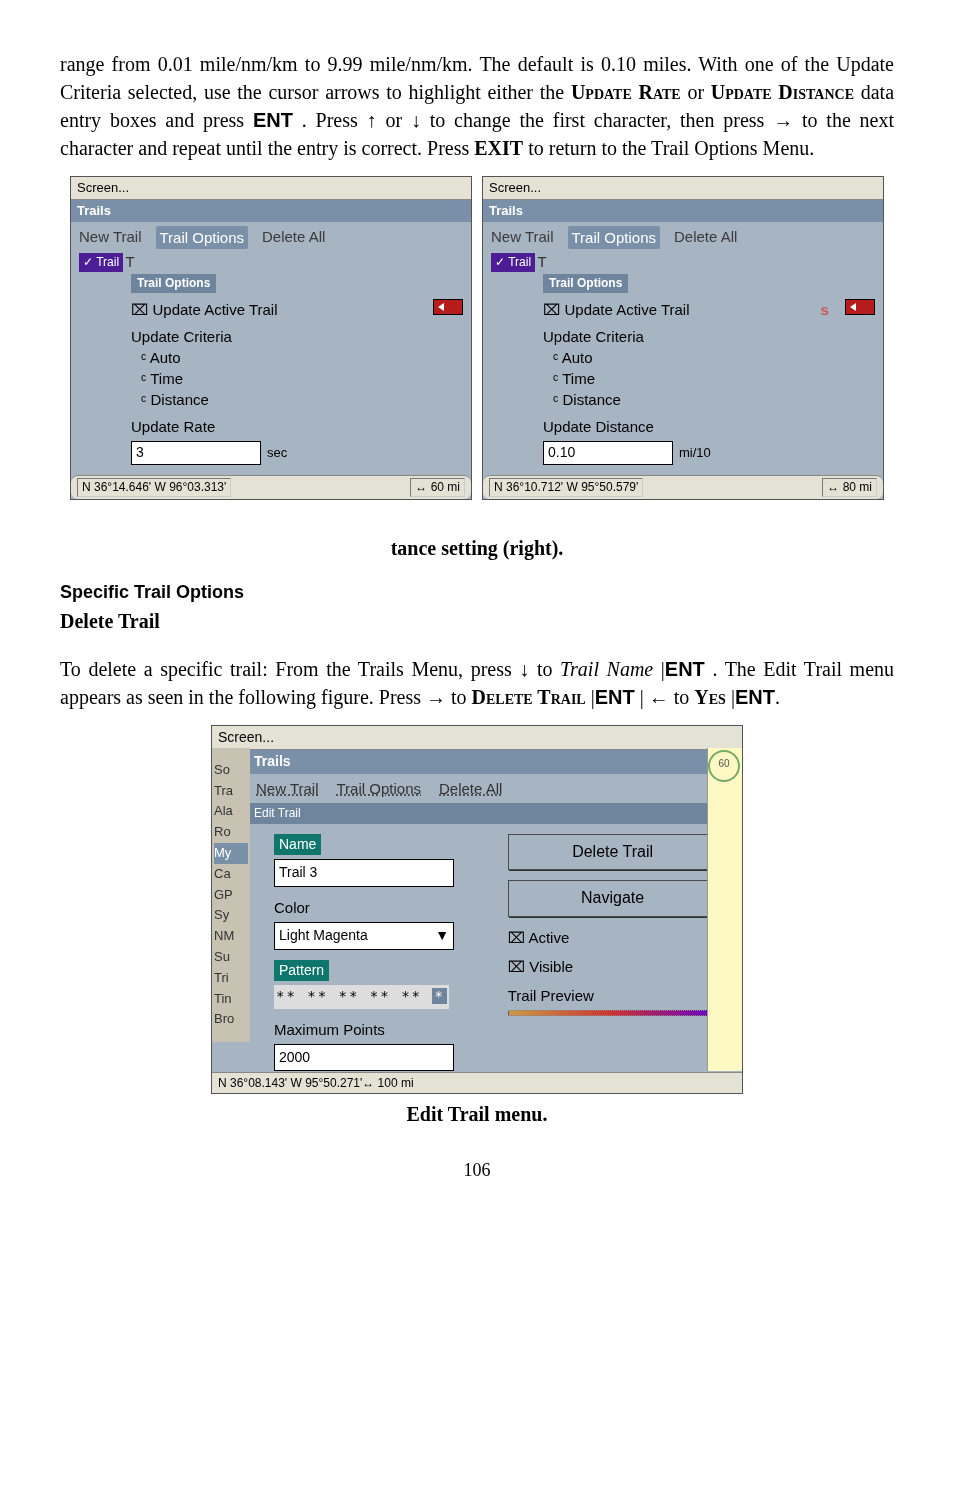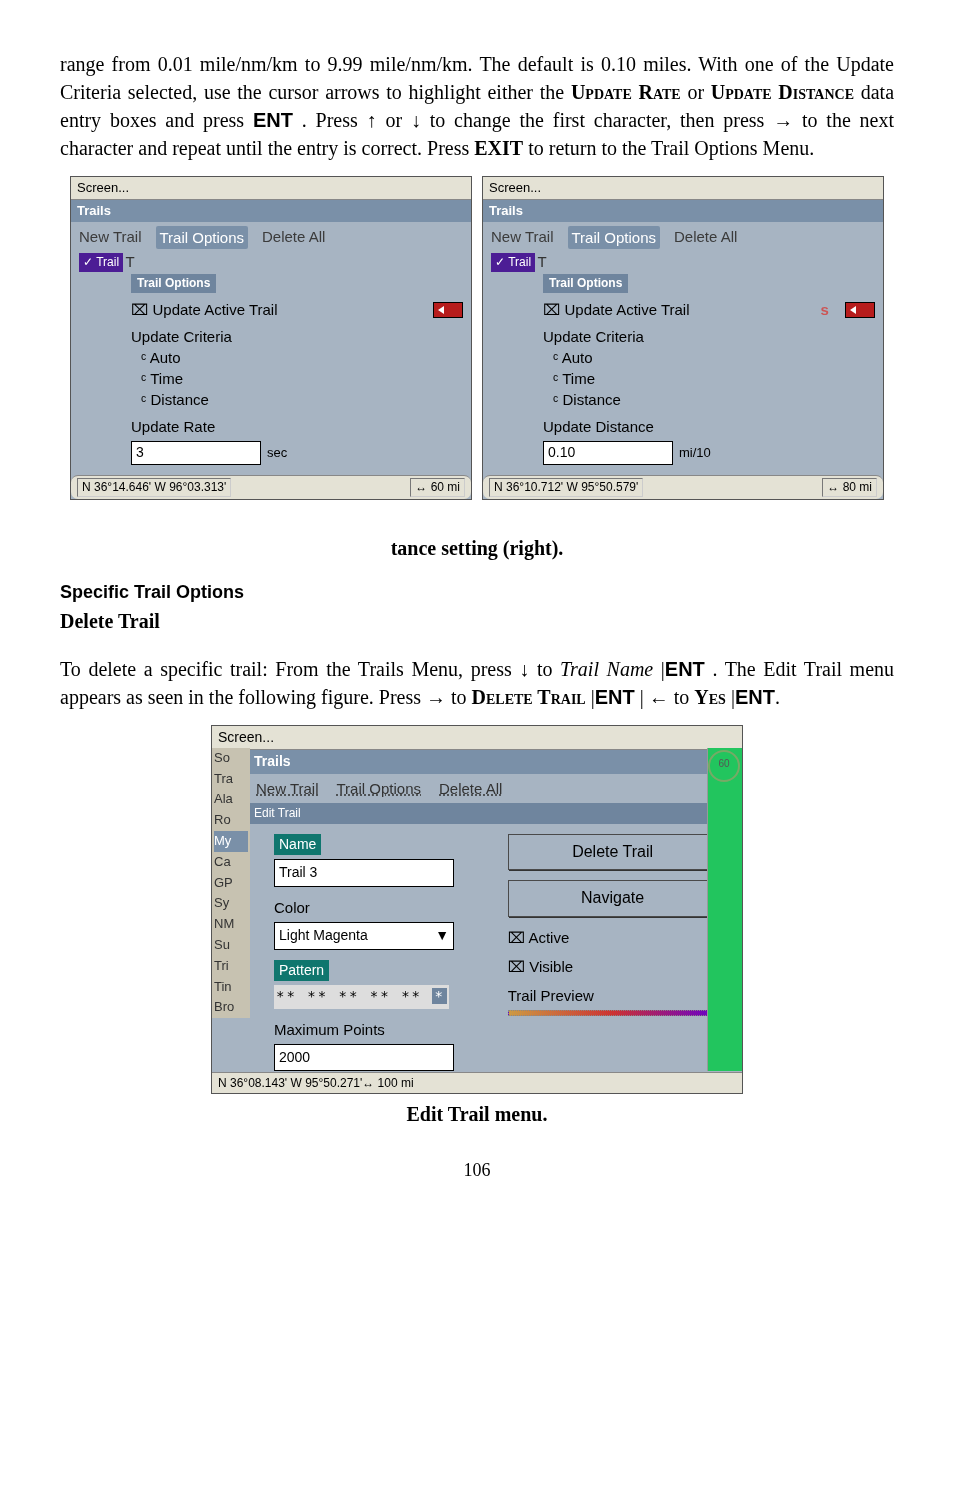--- a/index.html
+++ b/index.html
@@ -45,21 +45,21 @@
   .tabrow { display:flex; gap:14px; padding:4px 8px 2px 8px; background:#a7b4c2; }
   .tab { color:#3b3b3b; font-size:15px; }
   .tab.sel { background:#7a90a8; color:#fff; padding:1px 4px; border-radius:2px; }
   .saved { padding: 0 8px; color:#333; font-size:15px; }
   .panel-body { padding: 4px 8px 10px 60px; background:#a7b4c2; min-height:170px; }
   .inner-title {
     background:#6f859e; color:#fff; font-size:12px; font-weight:bold;
     padding:1px 6px; display:inline-block; position:relative; top:-2px;
   }
   .sidecheck { position:absolute; left:8px; top:76px; color:#fff; background:#4c1d95; font-size:12px; padding:1px 4px;}
-  .checkline { margin:4px 0; font-size:15px; display:flex; align-items:center; gap:6px;}
+  .checkline { margin:4px 0; font-size:15px; display:flex; align-items:flex-start; gap:6px;}
   .flag{ display:inline-block; width:28px; height:14px; background:#b71c1c; border:1px solid #000; position:relative;}
   .flag::after{content:""; position:absolute; left:4px; top:3px; width:0;height:0; border-top:4px solid transparent; border-bottom:4px solid transparent; border-right:6px solid #fff;}
   .group-lbl{ font-size:15px; margin-top:6px;}
   .radio{ margin-left:10px; font-size:15px;}
   .inputrow{display:flex; align-items:center; gap:6px; margin-top:4px;}
   .txt{ background:#fff; border:1px solid #000; padding:1px 4px; font-size:14px; width:120px;}
   .statusbar{background:#e4e2d5; border-top:1px solid #888; padding:2px 6px; font-size:12px; display:flex; justify-content:space-between;border-radius:7px;}
   .statusbar .seg{border:1px inset #ccc; padding:0 4px;}
 
   .caption { text-align:center; font-weight:bold; margin:6px 0 18px; font-family: Georgia, serif; }
@@ -72,42 +72,42 @@
   .editwin {
     width: 530px;
     font-family: Tahoma, Arial, sans-serif;
     font-size:14px;
     border:1px solid #555;
     background:#a7b4c2;
     position:relative;
   }
   .editwin .leftcol {
     position:absolute; left:0; top:22px; width:34px; background:#c7c2b1;
-    font-size:13px; line-height:1.6; padding:0 2px; color:#333;
+    font-size:13px; line-height:1.6; padding:12px 2px; color:#333;
   }
   .editwin .content { margin-left:36px; }
   .editwin .menubar2{ background:#e4e2d5; padding:2px 6px; border-bottom:1px solid #888;}
   .editwin .tb2{ background:#7a90a8; color:#fff; padding:2px 6px; font-weight:bold;}
   .editwin .tabs2{ display:flex; gap:18px; padding:4px 8px; }
   .editwin .tabs2 span{ font-size:15px; color:#333; text-decoration:underline; text-decoration-style:dotted;}
   .editwin .dlgtitle{ background:#6f859e; color:#fff; font-weight:normal; font-size:12px; padding:2px 6px;}
   .editwin .dlgbody{ display:flex; gap:24px; padding:10px 12px 12px 26px; background:#a7b4c2;}
   .editwin .colL{width:46%;}
   .editwin .colR{width:46%;}
   .field-lbl{display:inline-block; background:#0f766e; color:#fff; padding:1px 5px; font-size:14px; margin-bottom:4px;}
   .field-plain{font-size:15px; margin-bottom:4px;}
   .txt2{background:#fff; border:1px solid #000; padding:3px 4px; width:170px; font-size:14px; margin-bottom:10px;}
   .select{background:#fff; border:1px solid #000; padding:3px 4px; width:170px; font-size:14px; display:flex; justify-content:space-between; align-items:center; margin-bottom:10px;}
   .btn{ border:1px solid #4a4a4a; background:#a7b4c2; padding:6px 0; text-align:center; font-size:16px; box-shadow: 1px 1px 0 #333; margin-bottom:10px;}
   .chk{ font-size:15px; margin-bottom:8px;}
   .preview-lbl{font-size:15px; margin-top:2px;}
   .preview-line{height:4px; background:linear-gradient(to right,#c94, #c33, #60c); border:1px dotted #888; margin-top:4px;}
   .stars{letter-spacing:2px; background:#ddd; padding:2px 2px; display:inline-block; font-family:monospace;}
   .stars .cur{background:#6f859e; color:#fff; padding:0 2px;}
-  .mapstrip{position:absolute; right:0; top:22px; bottom:22px; width:34px; background:#22c55e; border-left:1px solid #999;}
+  .mapstrip{position:absolute; right:0; top:22px; bottom:22px; width:34px; background:#fef9c3; border-left:1px solid #999;}
   .compass{position:absolute; right:2px; top:2px; width:28px;height:28px;border:2px solid #7a6; border-radius:50%; font-size:10px; text-align:center; line-height:24px; color:#555;}
   .statusbar2{position:absolute; left:0; right:0; bottom:0; background:#e4e2d5; border-top:1px solid #888; padding:2px 6px; font-size:12px; display:flex; }
 
   .pagenum{ text-align:center; margin-top:30px; font-size:18px;}
   .arrow{font-family: Arial, sans-serif;}
 </style>
 </head>
 <body>
 
 <p class="para">

